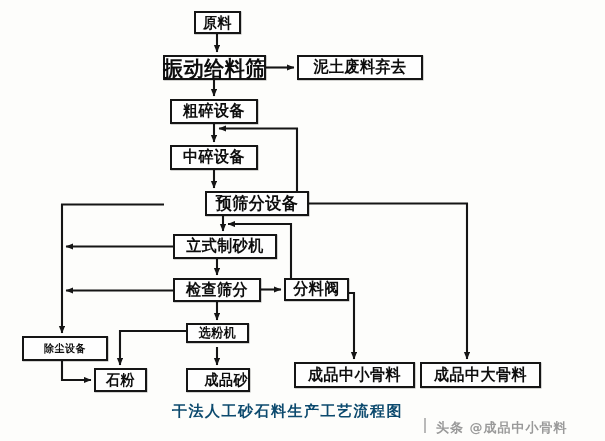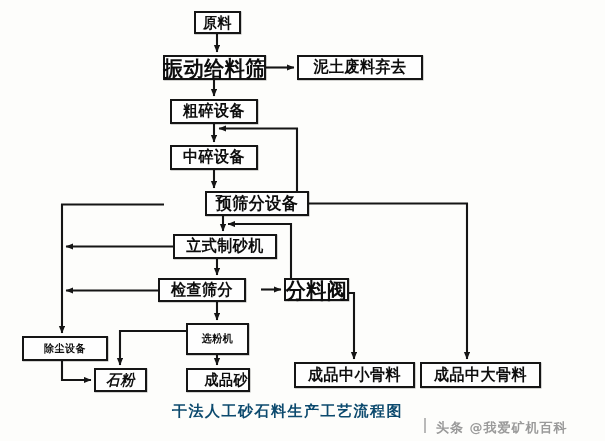--- a/index.html
+++ b/index.html
@@ -138,45 +138,45 @@
       </div>
       <div class="node" style="left: 170px; top: 145px; width: 88px; height: 25px; font-size: 15px;">
         <span class="node-inner">中碎设备</span>
       </div>
       <div class="node" style="left: 164px; top: 191px; width: 104px; height: 25px; font-size: 16px; margin-left: 41px;">
         <span class="node-inner">预筛分设备</span>
       </div>
       <div class="node" style="left: 173px; top: 234px; width: 104px; height: 25px; font-size: 15px;">
         <span class="node-inner">立式制砂机</span>
       </div>
-      <div class="node" style="left: 158px; top: 278px; width: 88px; height: 24px; font-size: 15px;">
+      <div class="node" style="left: 173px; top: 278px; width: 88px; height: 24px; font-size: 15px;">
         <span class="node-inner">检查筛分</span>
       </div>
-      <div class="node" style="left: 284px; top: 278px; width: 65px; height: 23px; font-size: 20px;">
+      <div class="node" style="left: 284px; top: 278px; width: 65px; height: 23px; font-size: 15px;">
         <span class="node-inner">分料阀</span>
       </div>
-      <div class="node" style="left: 186px; top: 323px; width: 63px; height: 32px; font-size: 10px;">
+      <div class="node" style="left: 186px; top: 323px; width: 63px; height: 20px; font-size: 12px;">
         <span class="node-inner">选粉机</span>
       </div>
       <div class="node" style="left: 22px; top: 336px; width: 86px; height: 25px; font-size: 10px;">
         <span class="node-inner">除尘设备</span>
       </div>
-      <div class="node" style="left: 94px; top: 368px; width: 53px; height: 24px; font-size: 14px; font-style: italic;">
+      <div class="node" style="left: 94px; top: 368px; width: 53px; height: 24px; font-size: 14px;">
         <span class="node-inner">石粉</span>
       </div>
       <div class="node" style="left: 186px; top: 368px; width: 64px; height: 24px; font-size: 14px; justify-content: flex-end;">
         <span class="node-inner">成品砂</span>
       </div>
       <div class="node" style="left: 294px; top: 362px; width: 121px; height: 26px; font-size: 15px;">
         <span class="node-inner">成品中小骨料</span>
       </div>
       <div class="node" style="left: 420px; top: 362px; width: 121px; height: 26px; font-size: 15px;">
         <span class="node-inner">成品中大骨料</span>
       </div>
     </div>
 
   <div class="caption" style="left:172px; top:402px; font-size:15px;">干法人工砂石料生产工艺流程图</div>
 
   <div class="wm-sep" style="left:424px; top:418px; width:2px; height:15px;"></div>
 
-  <div class="watermark" style="left:436px; top:419px; font-size:13px;">头条 @我爱矿机百科</div>
+  <div class="watermark" style="left:436px; top:419px; font-size:13px;">头条 @成品中小骨料</div>
 
 </div>
 
 </body></html>

